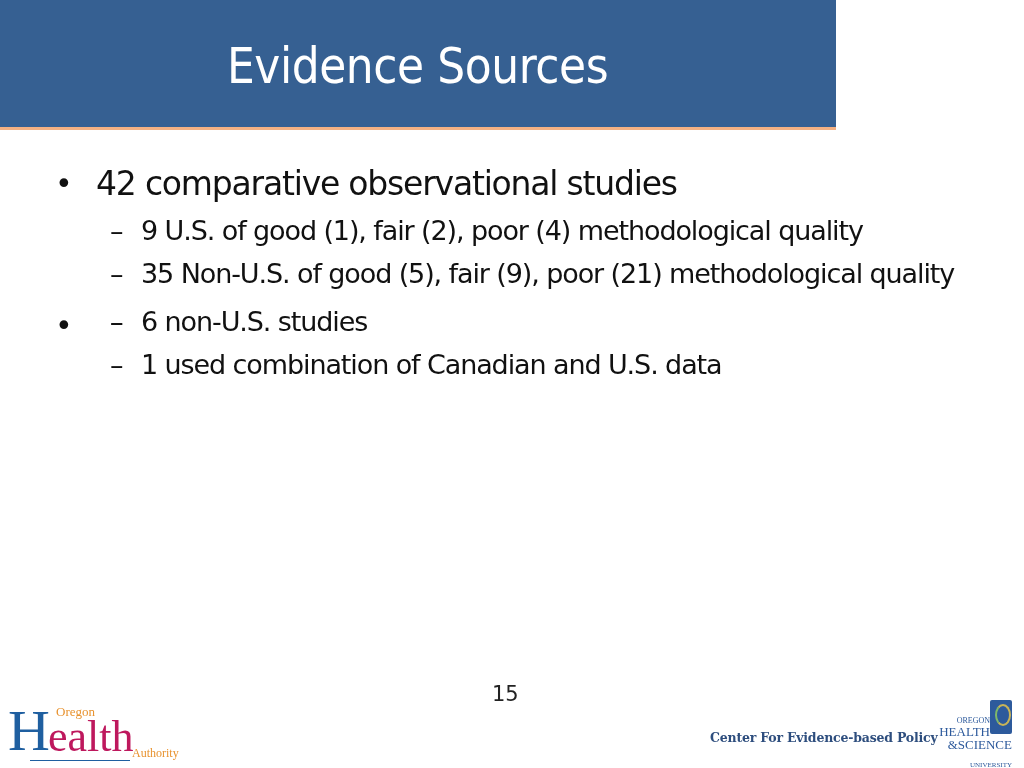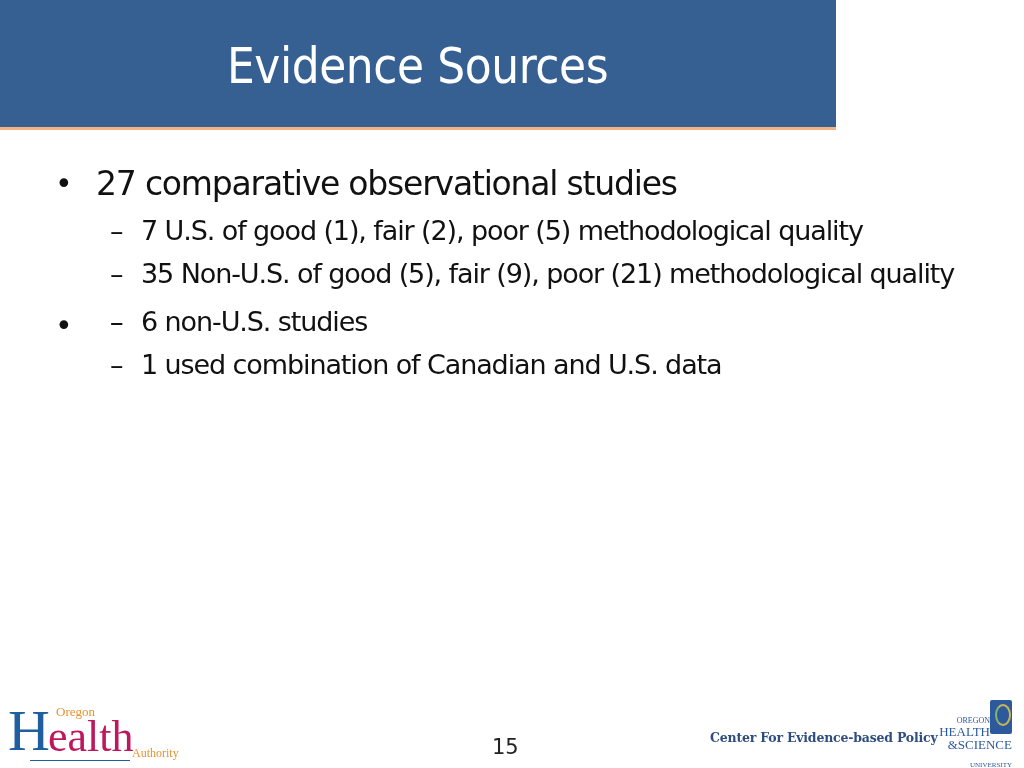--- a/index.html
+++ b/index.html
@@ -39,46 +39,46 @@
   }
   .l2 .dash { position: absolute; left: 55px; top: 0; }
   .l1 + .l2 { margin-top: 4px; }
   .l2 + .l1 { margin-top: 8px; }
   .footer-logo-left { position: absolute; left: 8px; top: 700px; width: 175px; height: 62px; }
   .oha-h { position: absolute; left: 0; top: 2px; font-family: "Liberation Serif", serif; font-size: 58px; color: #1f5fa0; line-height: 58px; }
   .oha-ealth { position: absolute; left: 40px; top: 14px; font-family: "Liberation Serif", serif; font-size: 44px; color: #be185d; line-height: 46px; }
   .oha-oregon { position: absolute; left: 48px; top: 4px; font-family: "Liberation Serif", serif; font-size: 13px; color: #e8922e; }
   .oha-auth { position: absolute; left: 124px; top: 46px; font-family: "Liberation Serif", serif; font-size: 12px; color: #e8922e; }
   .oha-line { position: absolute; left: 22px; top: 60px; width: 100px; height: 1px; background: #1f5fa0; }
-  .page-num { position: absolute; left: 492px; top: 735px; font-size: 21px; font-family: "DejaVu Sans", sans-serif; color: #222; }
+  .page-num { position: absolute; left: 492px; top: 682px; font-size: 21px; font-family: "DejaVu Sans", sans-serif; color: #222; }
   .cebp { position: absolute; left: 710px; top: 730px; font-family: "DejaVu Serif", serif; font-weight: bold; font-size: 12.5px; color: #2e4e7e; letter-spacing: -0.2px; }
   .ohsu { position: absolute; left: 938px; top: 700px; width: 80px; height: 62px; }
   .ohsu-box { position: absolute; left: 52px; top: 0; width: 22px; height: 34px; background: #2d5a9c; border-radius: 2px; }
   .ohsu-box::after { content: ""; position: absolute; left: 5px; top: 4px; width: 12px; height: 18px; border-radius: 50%; border: 2px solid #c9b458; border-left-color: #7fb86a; }
   .ohsu-t { position: absolute; font-family: "Liberation Serif", serif; color: #2d5a9c; line-height: 1; text-align: right; right: 6px; }
   .ohsu-oregon { top: 17px; font-size: 8px; right: 28px; }
   .ohsu-health { top: 25px; font-size: 13px; right: 28px; }
   .ohsu-science { top: 38px; font-size: 13px; }
   .ohsu-univ { top: 62px; font-size: 7px; }
 </style>
 </head>
 <body>
 
 <div class="header">
   <div class="title">Evidence Sources</div>
 </div>
 
 <div class="content">
   <div class="l1">
     <span class="bullet">•</span>
-    <span>27 comparative observational studies</span>
+    <span>42 comparative observational studies</span>
   </div>
   <div class="l2">
     <span class="dash">–</span>
-    <span>7 U.S. of good (1), fair (2), poor (5) methodological quality</span>
+    <span>9 U.S. of good (1), fair (2), poor (4) methodological quality</span>
   </div>
   <div class="l2">
     <span class="dash">–</span>
     <span>35 Non-U.S. of good (5), fair (9), poor (21) methodological quality</span>
   </div>
   <div class="l1">
     <span class="bullet">•</span>
   </div>
   <div class="l2">
     <span class="dash">–</span>

